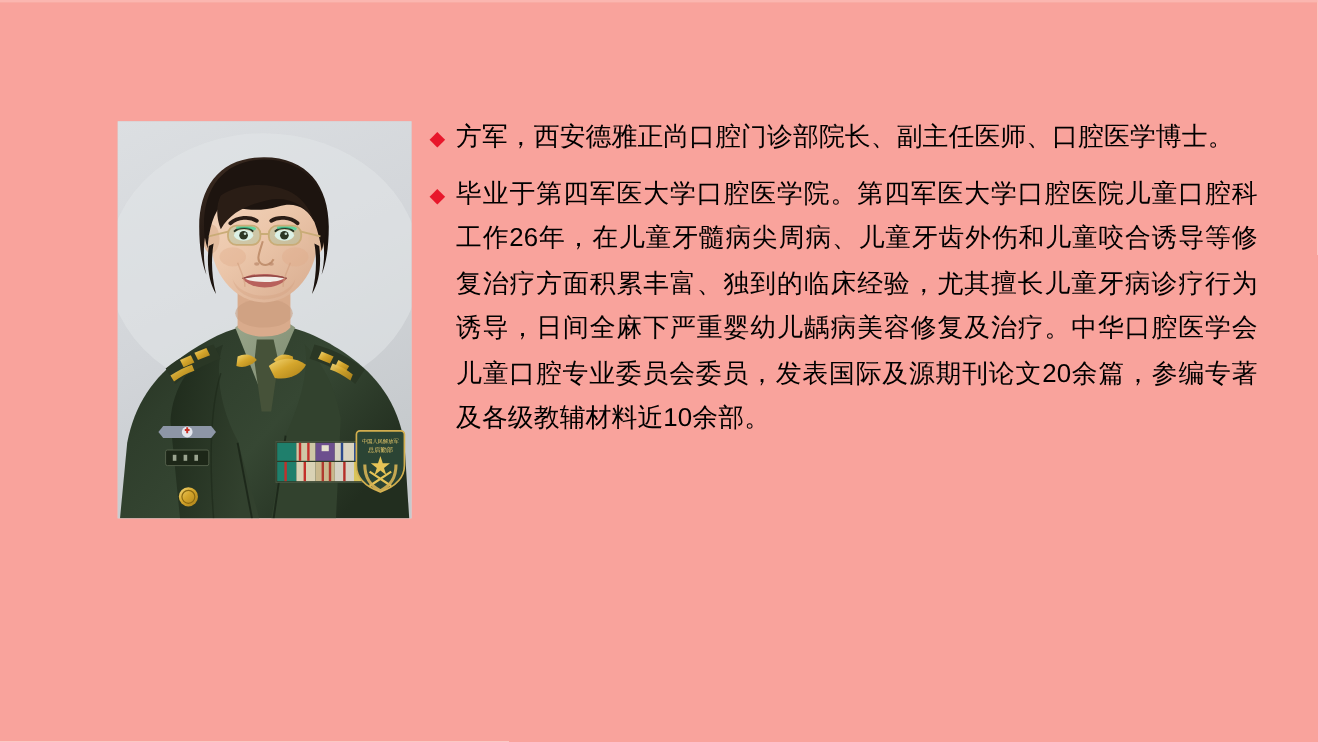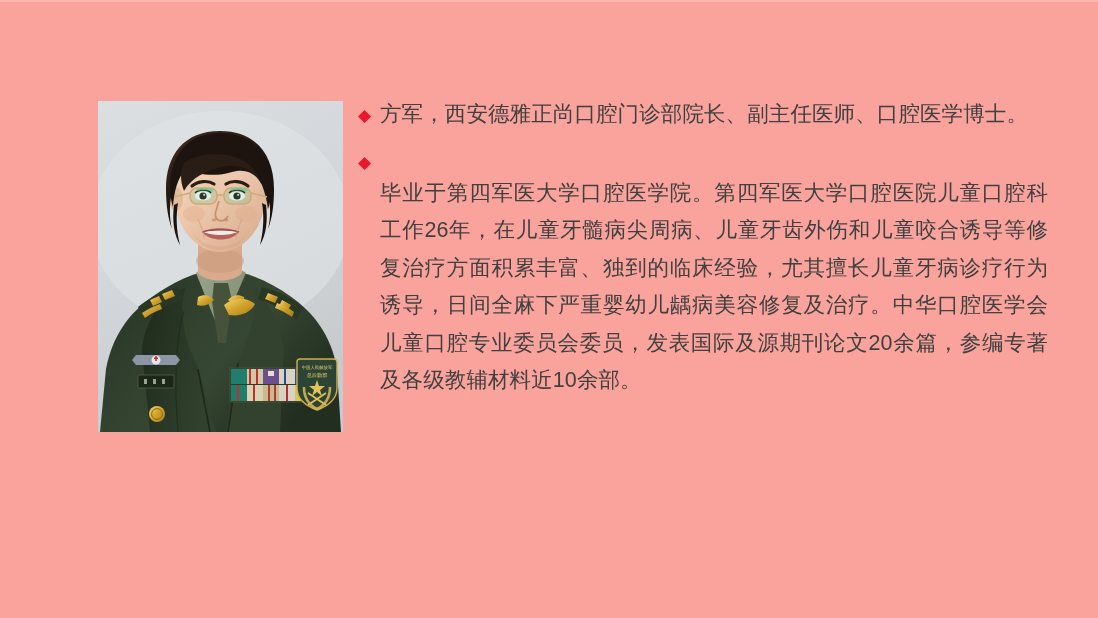--- a/index.html
+++ b/index.html
@@ -59,27 +59,27 @@
     color: #e8172b;
     font-size: 17px;
     line-height: 37.5px;
     text-align: left;
     padding-top: 1px;
   }
   .bullet-text {
     flex: 1 1 auto;
     font-size: 21.5px;
     line-height: 37.5px;
-    color: #404040;
+    color: #000000;
     font-family: "Liberation Sans", "DejaVu Sans", sans-serif;
     letter-spacing: 0.1px;
     text-align: justify;
     text-justify: inter-ideograph;
   }
-  #bullet-2 .bullet-text { width: 678px; margin-top: 32px; }
+  #bullet-2 .bullet-text { width: 678px; }
 </style>
 </head>
 <body>
 
 <div id="slide">
 
   <div id="top-edge"></div>
 
   <div id="portrait-frame">
     <svg viewBox="0 0 245 331" xmlns="http://www.w3.org/2000/svg">

